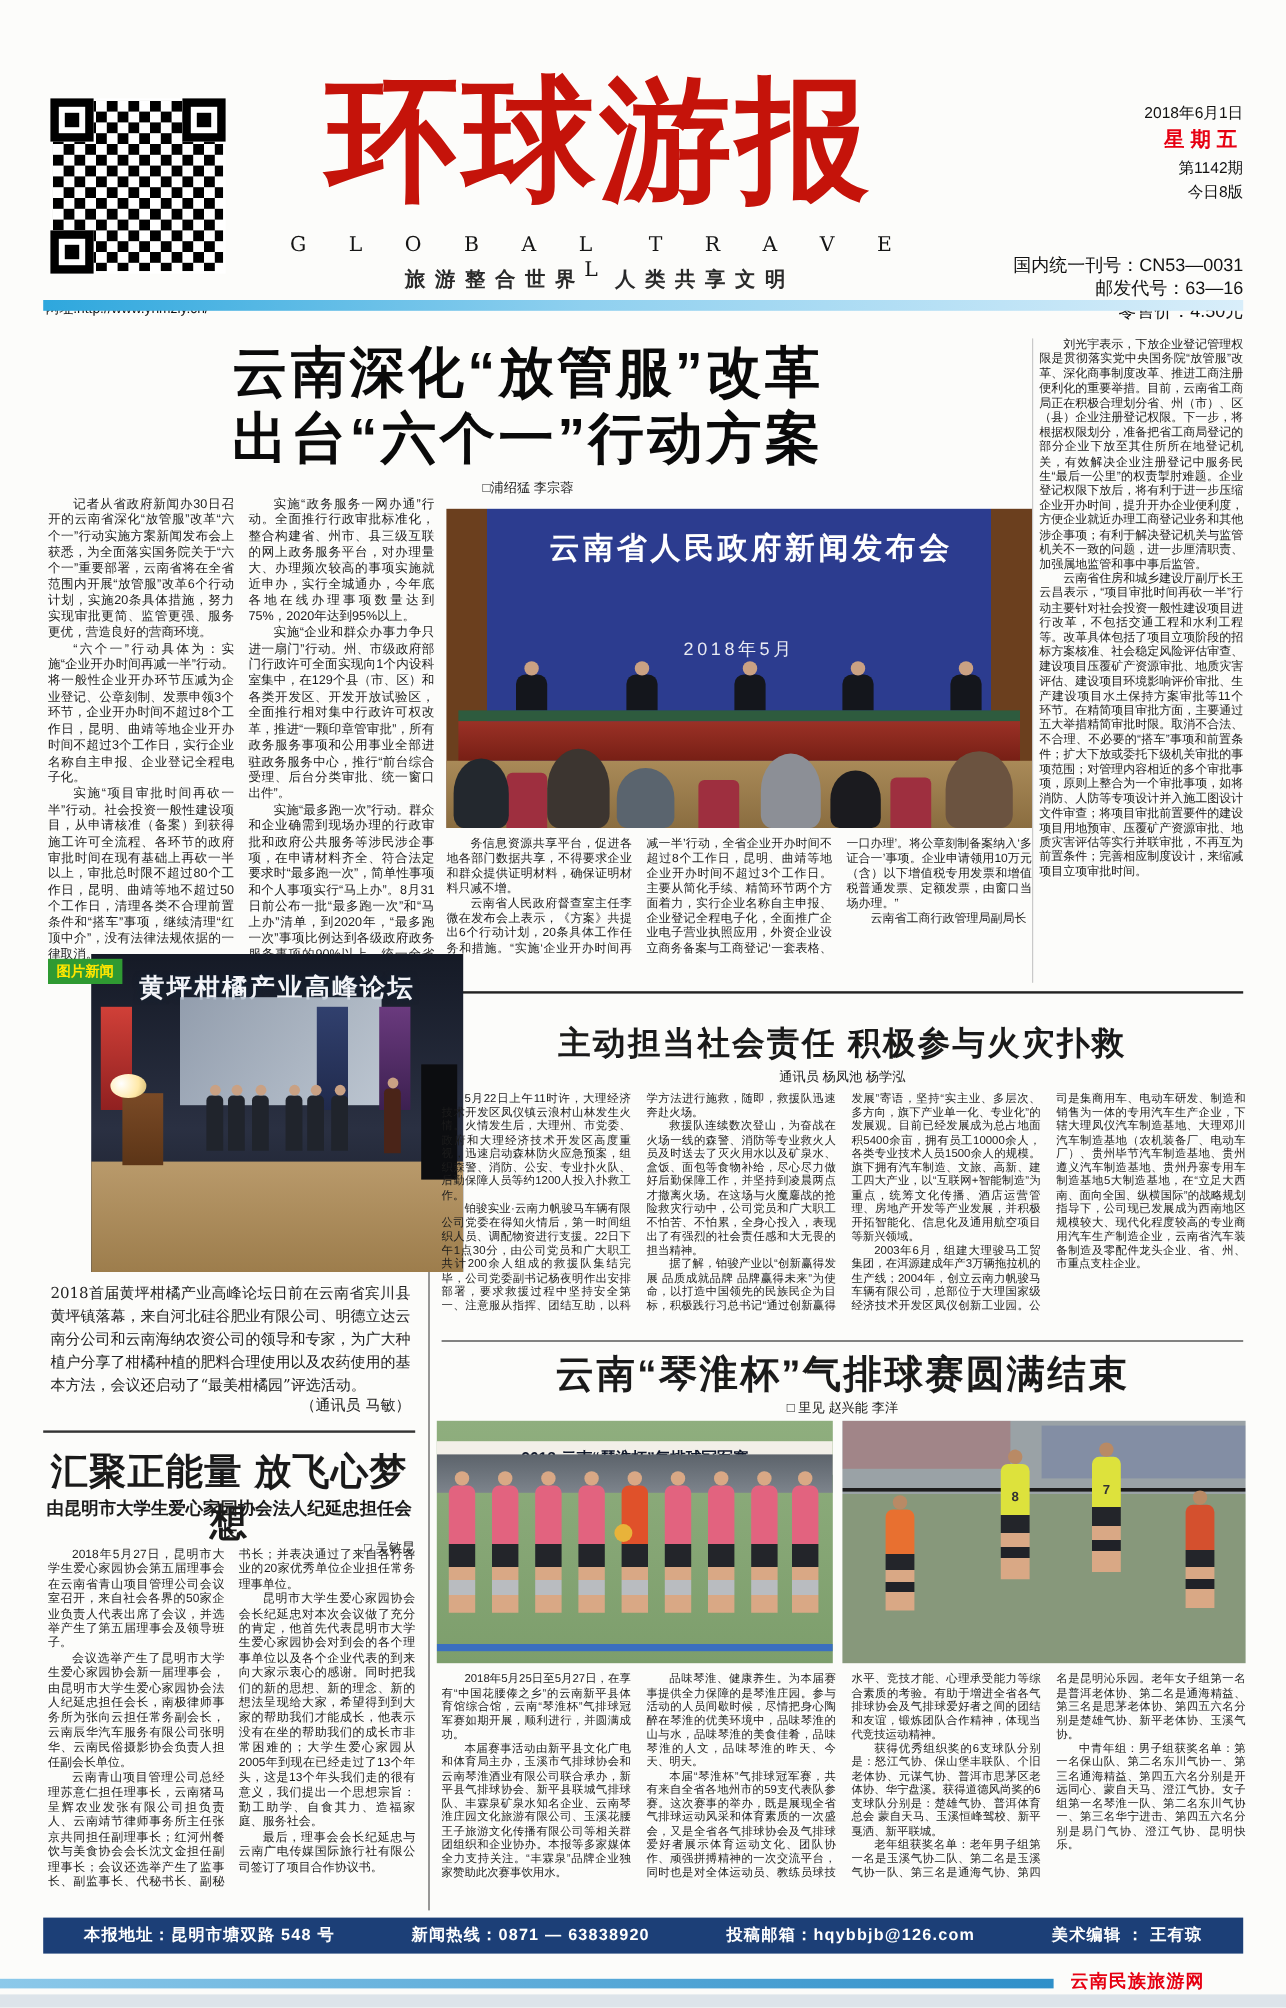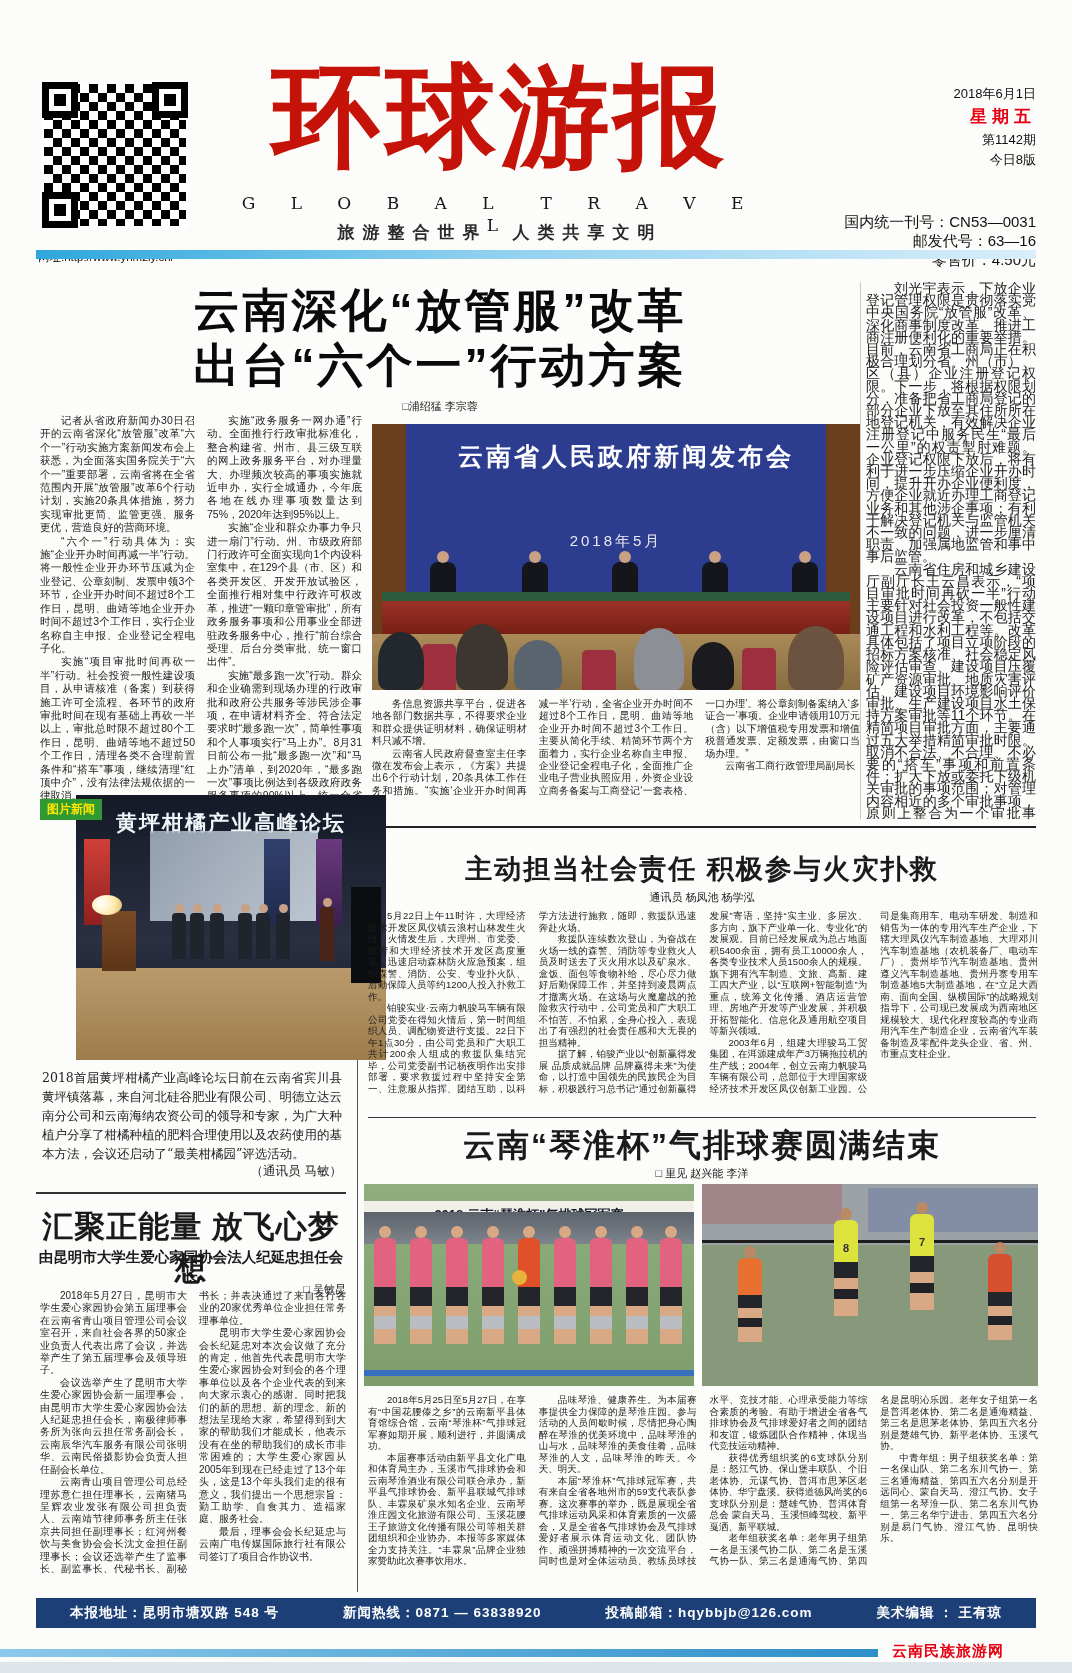--- a/index.html
+++ b/index.html
@@ -30,21 +30,21 @@
 
   
   .lead-h{left:40px;top:283px;width:800px;text-align:center;font-size:46px;font-weight:900;
       line-height:1.2;letter-spacing:3px;color:#0a0a0a;}
   .lead-by{left:40px;top:399px;width:800px;text-align:center;font-size:11px;color:#222;}
   .body-txt{text-align:justify;overflow:hidden;color:#1c1c1c;}
   .lead-left{left:40px;top:414px;width:322px;height:404px;column-count:2;column-gap:12px;
       font-size:10.5px;line-height:13.4px;}
   .lead-below{left:372px;top:698px;width:488px;height:120px;column-count:3;column-gap:12px;
       font-size:10px;line-height:12.4px;}
-  .lead-right{left:866px;top:282px;width:170px;height:537px;font-size:14px;line-height:12.2px;}
+  .lead-right{left:866px;top:282px;width:170px;height:537px;font-size:10px;line-height:12.2px;}
   .vr-light{left:860px;top:282px;width:1px;height:537px;background:#c9c9c9;}
 
   
   .pc{left:372px;top:424px;width:488px;height:266px;overflow:hidden;
       background:linear-gradient(90deg,#6b3f1e 0 7%,#2c3c8f 7% 93%,#6b3f1e 93%);}
   .pc-banner{position:absolute;top:16px;left:40px;right:20px;color:#fff;font-size:25px;font-weight:700;
       letter-spacing:3px;text-align:center;white-space:nowrap;overflow:hidden;}
   .pc-date{position:absolute;top:108px;left:0;right:0;text-align:center;color:#e8eaf2;font-size:15px;letter-spacing:3px;}
   .pc-person{position:absolute;top:138px;width:26px;height:30px;background:#14161c;border-radius:8px 8px 0 0;}
   .pc-person::before{content:"";position:absolute;top:-11px;left:7px;width:12px;height:12px;border-radius:50%;background:#caa183;}

